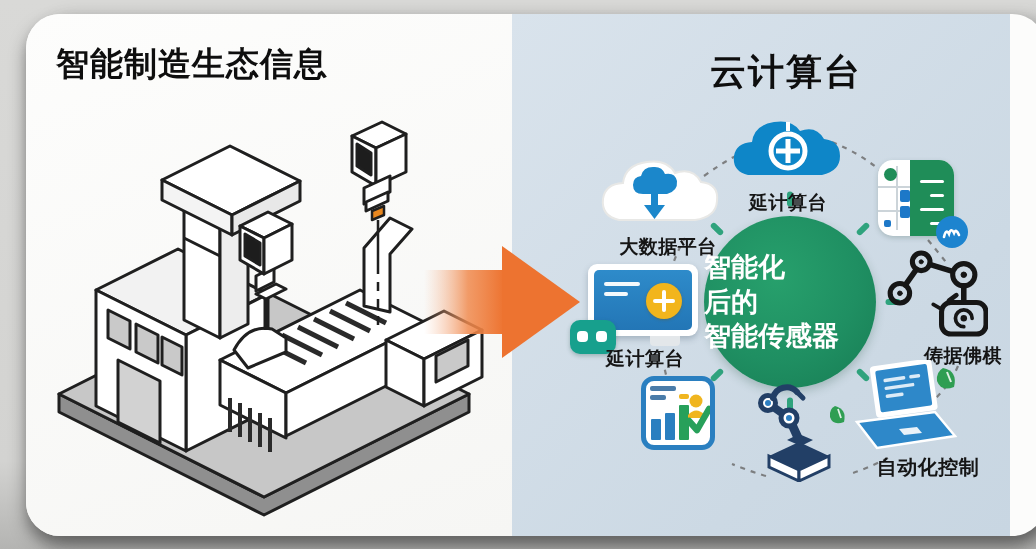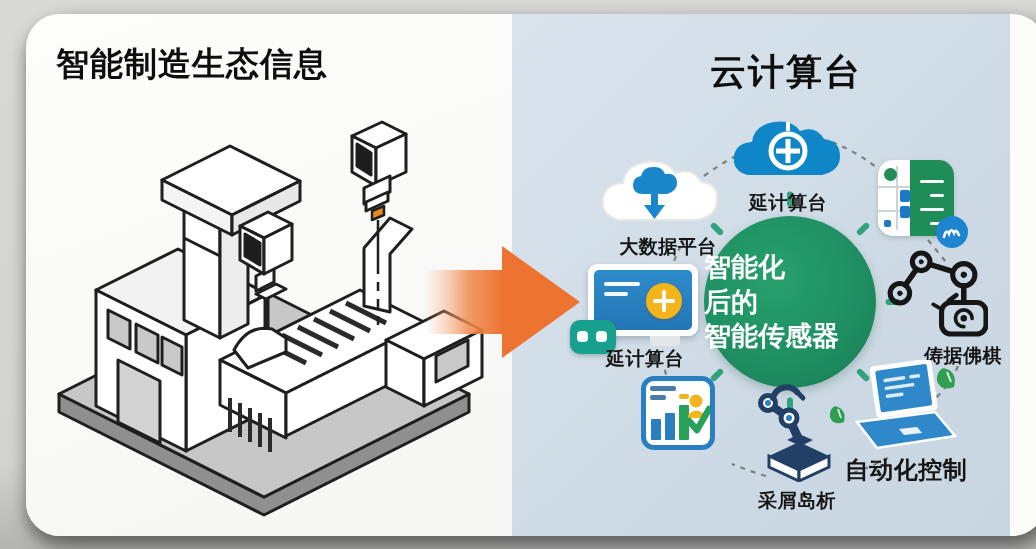--- a/index.html
+++ b/index.html
@@ -253,39 +253,38 @@
       <rect x="34" y="16" width="22" height="3.5" rx="1.5" fill="#dcebf7"></rect>
       <rect x="60" y="16" width="11" height="3.5" rx="1.5" fill="#dcebf7"></rect>
       <rect x="34" y="24" width="30" height="3.5" rx="1.5" fill="#dcebf7"></rect>
       <rect x="34" y="32" width="18" height="3.5" rx="1.5" fill="#dcebf7"></rect>
     </g>
     <path d="M6,62 L84,52 L104,76 L26,88 Z" fill="#2e88c9" stroke="#fff" stroke-width="2.5"></path>
     <path d="M48,69 L66,67 L71,73 L53,75 Z" fill="#eaf2f9"></path>
     <path d="M92,8 q15,3 11,19 q-13,5 -17,-6 q-1,-9 6,-13 Z" fill="#2f9e52"></path>
     <path d="M96,12 L100,22" stroke="#dff0e4" stroke-width="2" fill="none"></path>
   </svg>
-  <div class="node-label" style="left:805px;top:432px;font-size:24px;">自动化控制</div>
+  <div class="node-label" style="left:827px;top:432px;font-size:20px;">自动化控制</div>
 
   <svg class="node-icon" style="left:717px;top:364px;" width="110" height="104" viewBox="0 0 110 104">
     <path d="M26,78 L56,64 L86,78 L56,92 Z" fill="#223f66"></path>
     <path d="M26,78 L26,89 L56,103 L56,92 Z" fill="#fff" stroke="#223f66" stroke-width="3"></path>
     <path d="M56,92 L56,103 L86,89 L86,78 Z" fill="#fff" stroke="#223f66" stroke-width="3"></path>
     <path d="M44,62 L56,56 L70,62 L58,68 Z" fill="#223f66"></path>
     <path d="M56,62 L46,40" stroke="#223f66" stroke-width="9" stroke-linecap="round" fill="none"></path>
     <path d="M46,40 L26,26" stroke="#223f66" stroke-width="8" stroke-linecap="round" fill="none"></path>
     <circle cx="46" cy="40" r="8" fill="#fff" stroke="#223f66" stroke-width="5"></circle>
     <circle cx="46" cy="40" r="3" fill="#2d7fc2"></circle>
     <circle cx="25" cy="25" r="7.5" fill="#fff" stroke="#223f66" stroke-width="5"></circle>
     <circle cx="25" cy="25" r="3" fill="#2d7fc2"></circle>
     <path d="M30,20 A14,14 0 0 1 54,14" stroke="#223f66" stroke-width="6" fill="none" stroke-linecap="round"></path>
     <path d="M54,14 L60,20" stroke="#223f66" stroke-width="5" stroke-linecap="round"></path>
     <path d="M92,28 q12,3 9,16 q-11,4 -14,-5 q-1,-8 5,-11 Z" fill="#2f9e52"></path>
     <path d="M95,31 L98,40" stroke="#dff0e4" stroke-width="1.8" fill="none"></path>
   </svg>
-  <div class="node-label" style="left:696px;top:466px;">采屑岛析</div>
 
   <div class="bigdata" style="left:615px;top:362px;">
     <svg width="64" height="64" viewBox="0 0 64 64">
       <rect x="4" y="5" width="26" height="5" rx="2" fill="#4a7ca9"></rect>
       <rect x="4" y="14" width="16" height="5" rx="2" fill="#4a7ca9"></rect>
       <rect x="33" y="13" width="10" height="5" rx="2" fill="#f0b51f"></rect>
       <rect x="5" y="38" width="10" height="21" rx="1" fill="#2a7fc0"></rect>
       <rect x="19" y="32" width="10" height="27" rx="1" fill="#2a7fc0"></rect>
       <rect x="33" y="24" width="10" height="35" rx="1" fill="#27a05a"></rect>
       <circle cx="50" cy="20" r="6.5" fill="#f0b51f"></circle>

